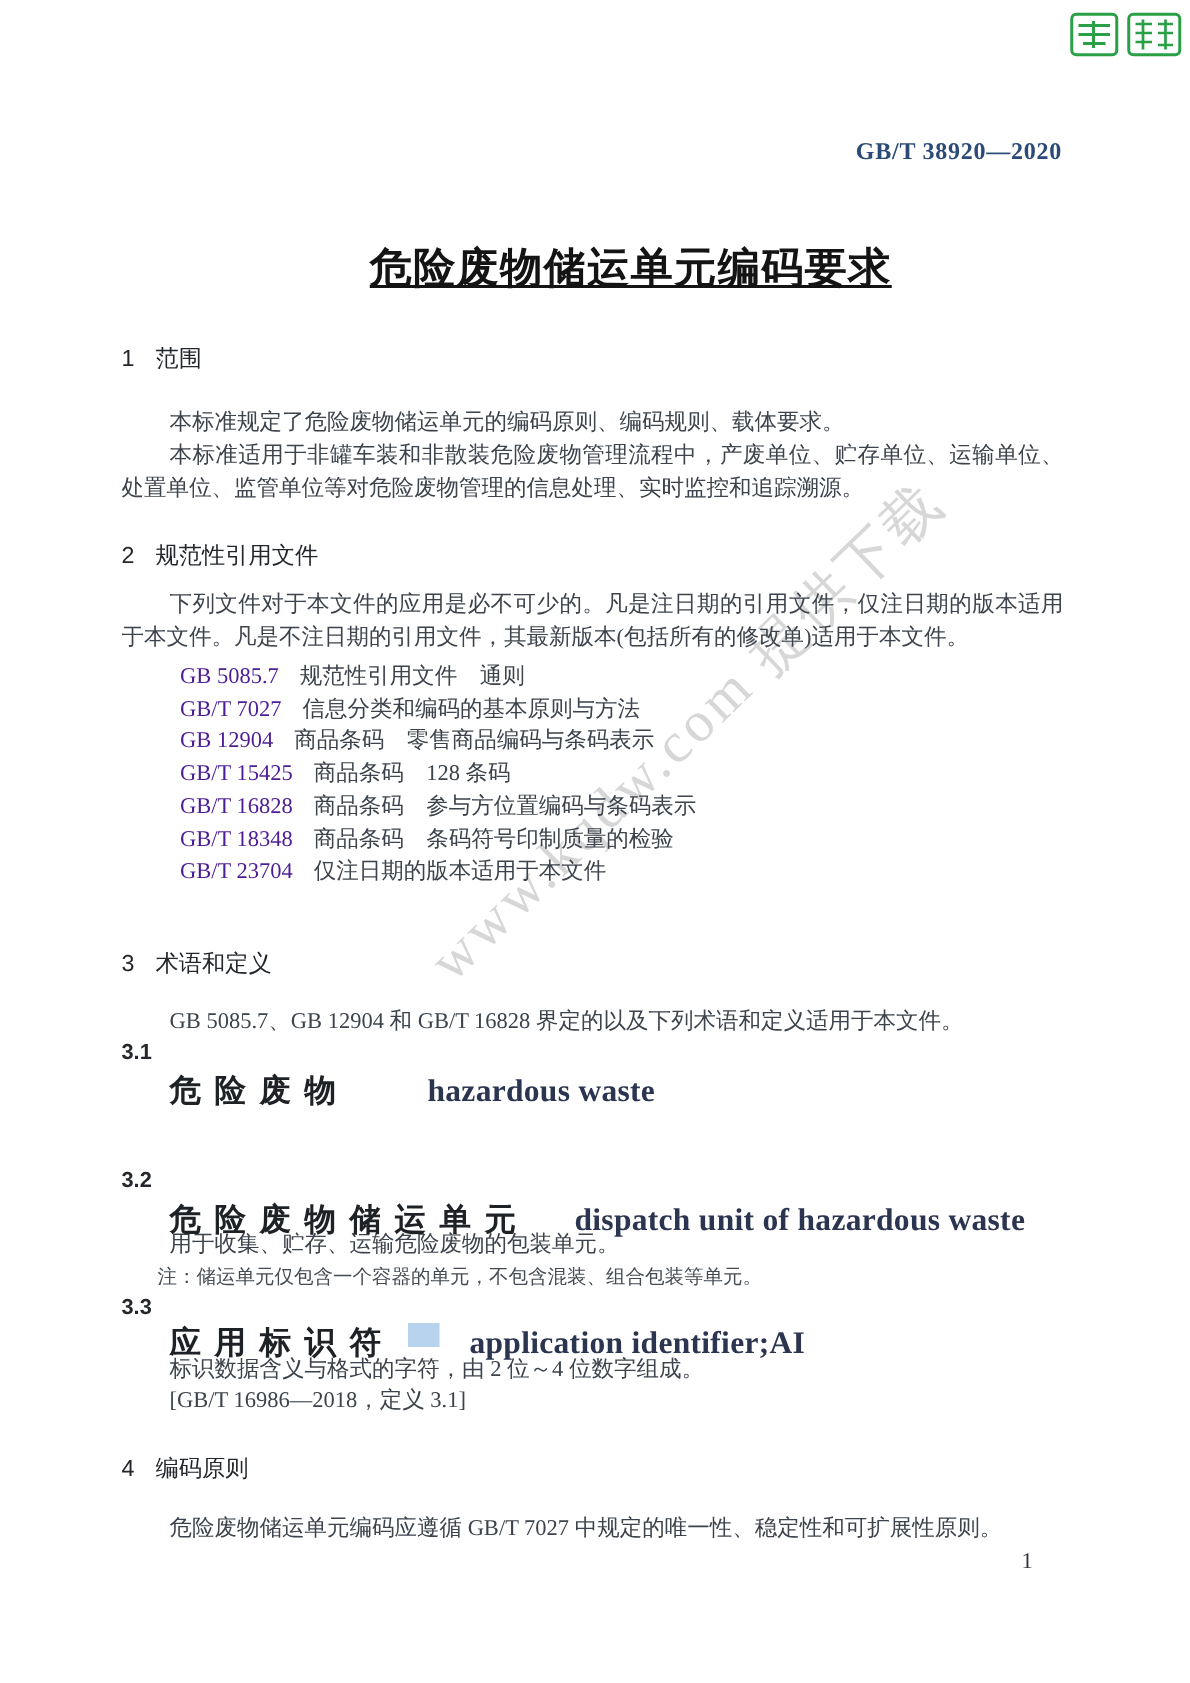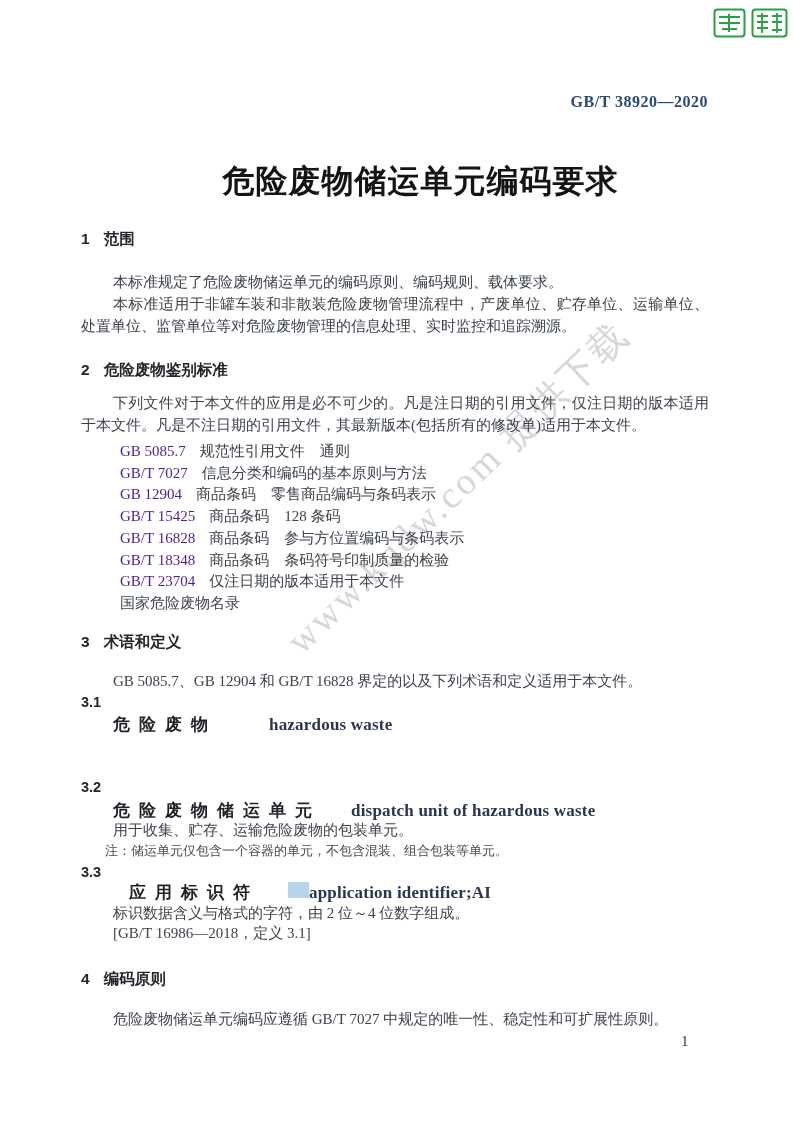--- a/index.html
+++ b/index.html
@@ -10,49 +10,49 @@
   }
   .abs{position:absolute;}
   
   #watermark{
     position:absolute;left:148px;top:462px;width:620px;
     transform:rotate(-44deg);transform-origin:center;
     font-size:38px;letter-spacing:3px;color:#d7d7d7;
     white-space:nowrap;text-align:center;z-index:0;
     font-family:"Liberation Serif","DejaVu Serif",serif;
   }
-  #content{position:absolute;inset:0;z-index:1;padding-left:16px;}
+  #content{position:absolute;inset:0;z-index:1;}
   
   #std-code{
     right:85px;top:93px;font-weight:bold;font-size:16px;
     letter-spacing:.5px;color:#2c4a77;
   }
   #stamps{right:5px;top:8px;display:flex;gap:5px;}
   
   #doc-title{
     left:48px;right:0;top:160px;text-align:center;
     font-family:"Liberation Sans","DejaVu Sans",sans-serif;
-    font-weight:bold;font-size:32px;letter-spacing:1px;color:#141414;
+    font-weight:bold;font-size:28px;letter-spacing:1px;color:#141414;text-decoration:underline;
   }
   
   .h2{
     left:81px;right:84px;
     font-family:"Liberation Sans","DejaVu Sans",sans-serif;
-    font-weight:bold;font-size:15.5px;color:#23272c;
+    font-weight:normal;font-size:15.5px;color:#23272c;
   }
   .h2 .sec-no{margin-right:14px;}
   .para{
     left:81px;right:84px;font-size:15px;line-height:21.6px;
     text-indent:32px;text-align:justify;
   }
   .clause-id{
     left:81px;font-family:"Liberation Sans","DejaVu Sans",sans-serif;
     font-weight:bold;font-size:14.5px;color:#23272c;
   }
-  .term-line{left:81px;right:84px;padding-left:32px;font-size:17px;}
+  .term-line{left:81px;right:84px;padding-left:32px;font-size:21px;}
   .term-zh{
     font-family:"Liberation Sans","DejaVu Sans",sans-serif;
     font-weight:bold;letter-spacing:9px;color:#1e2126;
   }
   .term-en{font-weight:bold;color:#2c3550;letter-spacing:.2px;}
   .g1{margin-left:52px;}.g2{margin-left:30px;}.g3{margin-left:50px;}
   .note{
     left:81px;right:84px;text-indent:24px;font-size:13px;color:#454b53;
   }
   .src{left:81px;right:84px;text-indent:32px;font-size:15px;}
@@ -96,21 +96,21 @@
 
   <div id="doc-title" class="abs">危险废物储运单元编码要求</div>
 
   <div class="abs h2" style="top:229px">
     <span class="sec-no">1</span><span>范围</span>
   </div>
   <div class="abs para" style="top:272px">本标准规定了危险废物储运单元的编码原则、编码规则、载体要求。</div>
   <div class="abs para" style="top:294px">本标准适用于非罐车装和非散装危险废物管理流程中，产废单位、贮存单位、运输单位、处置单位、监管单位等对危险废物管理的信息处理、实时监控和追踪溯源。</div>
 
   <div class="abs h2" style="top:360px">
-    <span class="sec-no">2</span><span>危险废物鉴别标准</span>
+    <span class="sec-no">2</span><span>规范性引用文件</span>
   </div>
   <div class="abs para" style="top:393px">下列文件对于本文件的应用是必不可少的。凡是注日期的引用文件，仅注日期的版本适用于本文件。凡是不注日期的引用文件，其最新版本(包括所有的修改单)适用于本文件。</div>
 
   <div id="refs" class="abs" style="top:441px">
     <div class="ref-line">
       <span class="ref-code">GB 5085.7</span><span class="ref-title">规范性引用文件　通则</span>
     </div>
     <div class="ref-line">
       <span class="ref-code">GB/T 7027</span><span class="ref-title">信息分类和编码的基本原则与方法</span>
     </div>
@@ -121,23 +121,20 @@
       <span class="ref-code">GB/T 15425</span><span class="ref-title">商品条码　128 条码</span>
     </div>
     <div class="ref-line">
       <span class="ref-code">GB/T 16828</span><span class="ref-title">商品条码　参与方位置编码与条码表示</span>
     </div>
     <div class="ref-line">
       <span class="ref-code">GB/T 18348</span><span class="ref-title">商品条码　条码符号印制质量的检验</span>
     </div>
     <div class="ref-line">
       <span class="ref-code">GB/T 23704</span><span class="ref-title">仅注日期的版本适用于本文件</span>
-    </div>
-    <div class="ref-line">
-      <span class="ref-code"></span><span class="ref-title" style="margin-left:0">国家危险废物名录</span>
     </div>
   </div>
 
   <div class="abs h2" style="top:632px">
     <span class="sec-no">3</span><span>术语和定义</span>
   </div>
   <div class="abs para" style="top:671px">GB 5085.7、GB 12904 和 GB/T 16828 界定的以及下列术语和定义适用于本文件。</div>
 
   <div class="abs clause-id" style="top:694px">3.1</div>
   <div class="abs term-line" style="top:713px">

